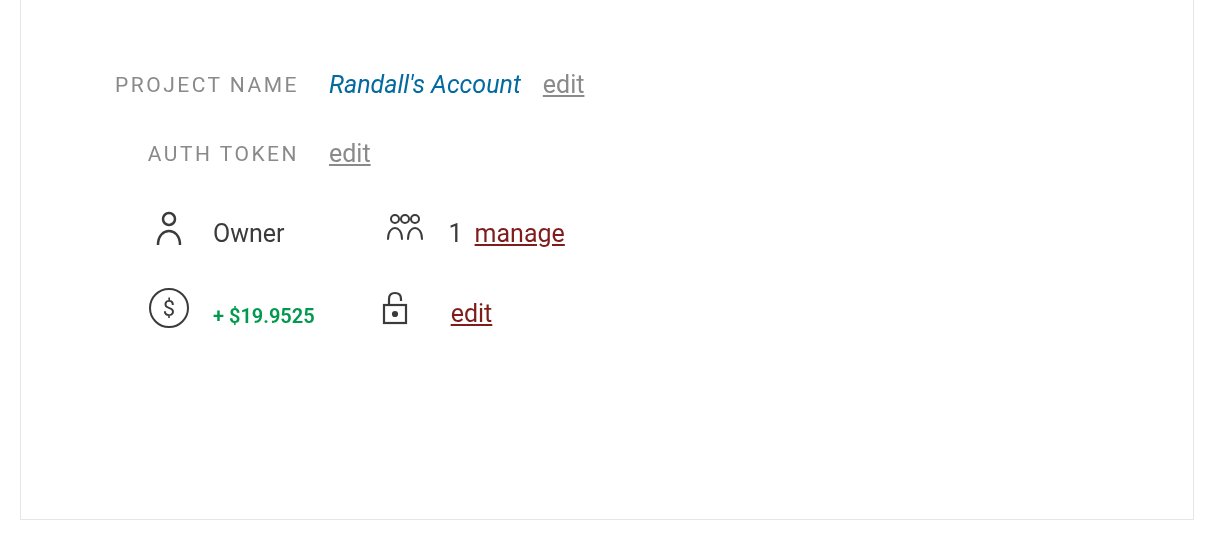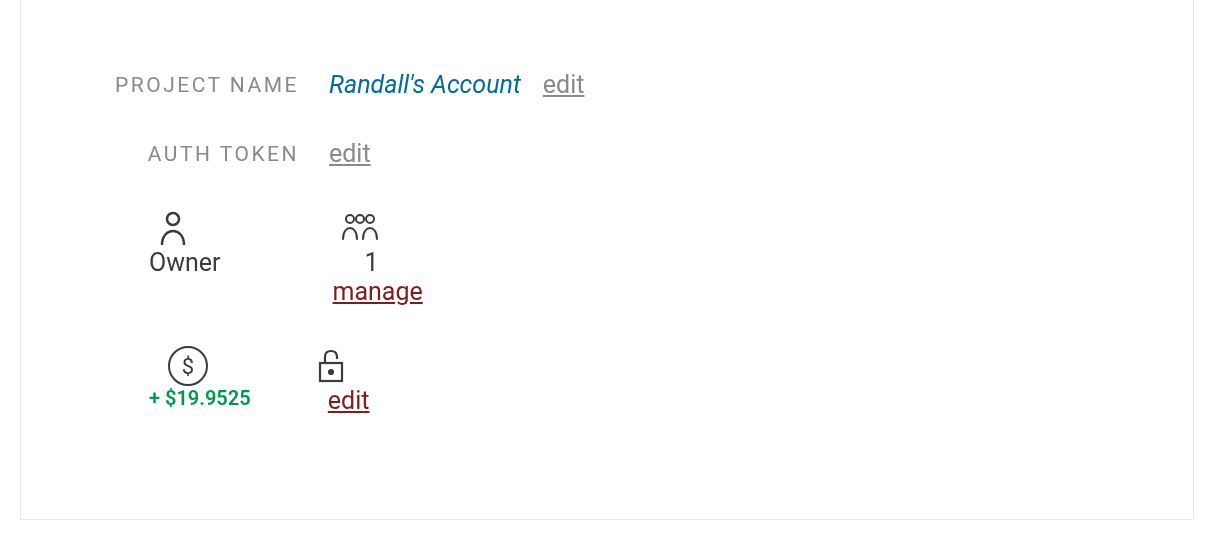--- a/index.html
+++ b/index.html
@@ -54,24 +54,23 @@
       margin-left: 0;
     }
     .meta-section {
       display: flex;
       flex-wrap: wrap;
       margin-top: 10px;
       margin-left: 40px;
     }
     .meta-item {
       display: flex;
-      align-items: center;
+      align-items: flex-end;
       margin-right: 100px;
       margin-bottom: 40px;
-      flex-direction: column;
     }
     .meta-item:nth-child(2) {
       margin-right: 0;
     }
     .meta-icon {
       width: 40px;
       height: 40px;
       display: flex;
       align-items: center;
       justify-content: center;

